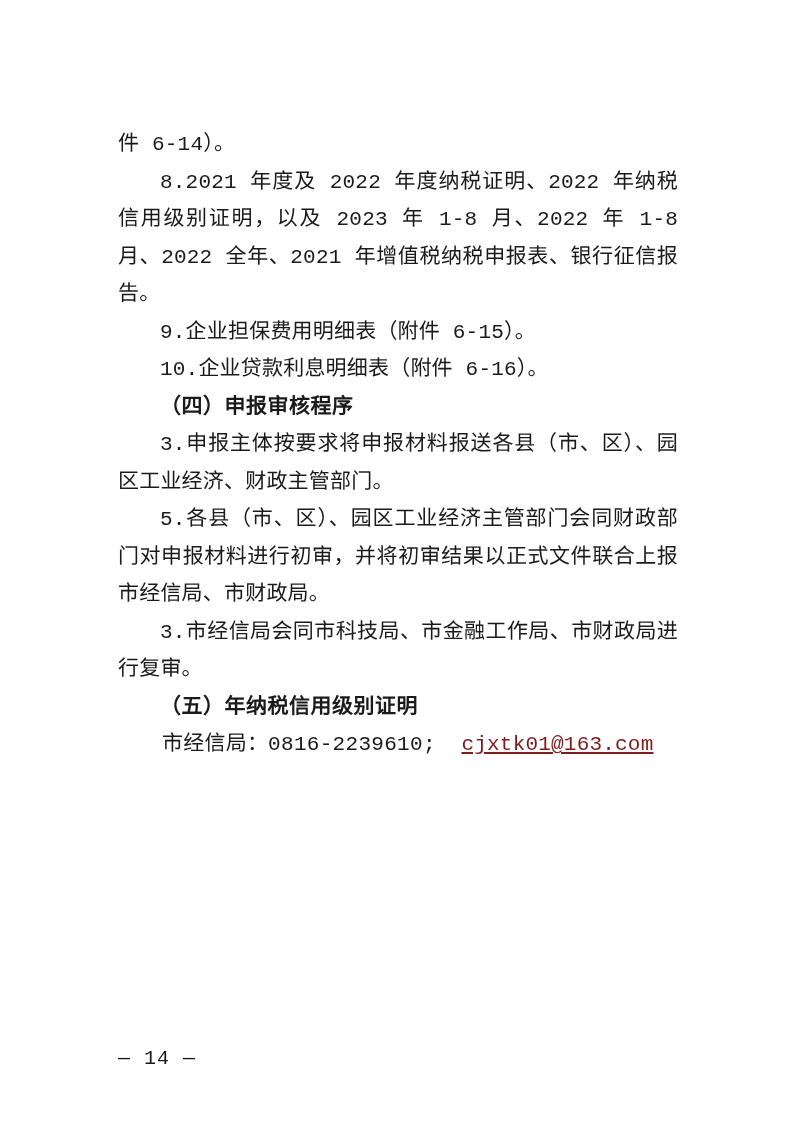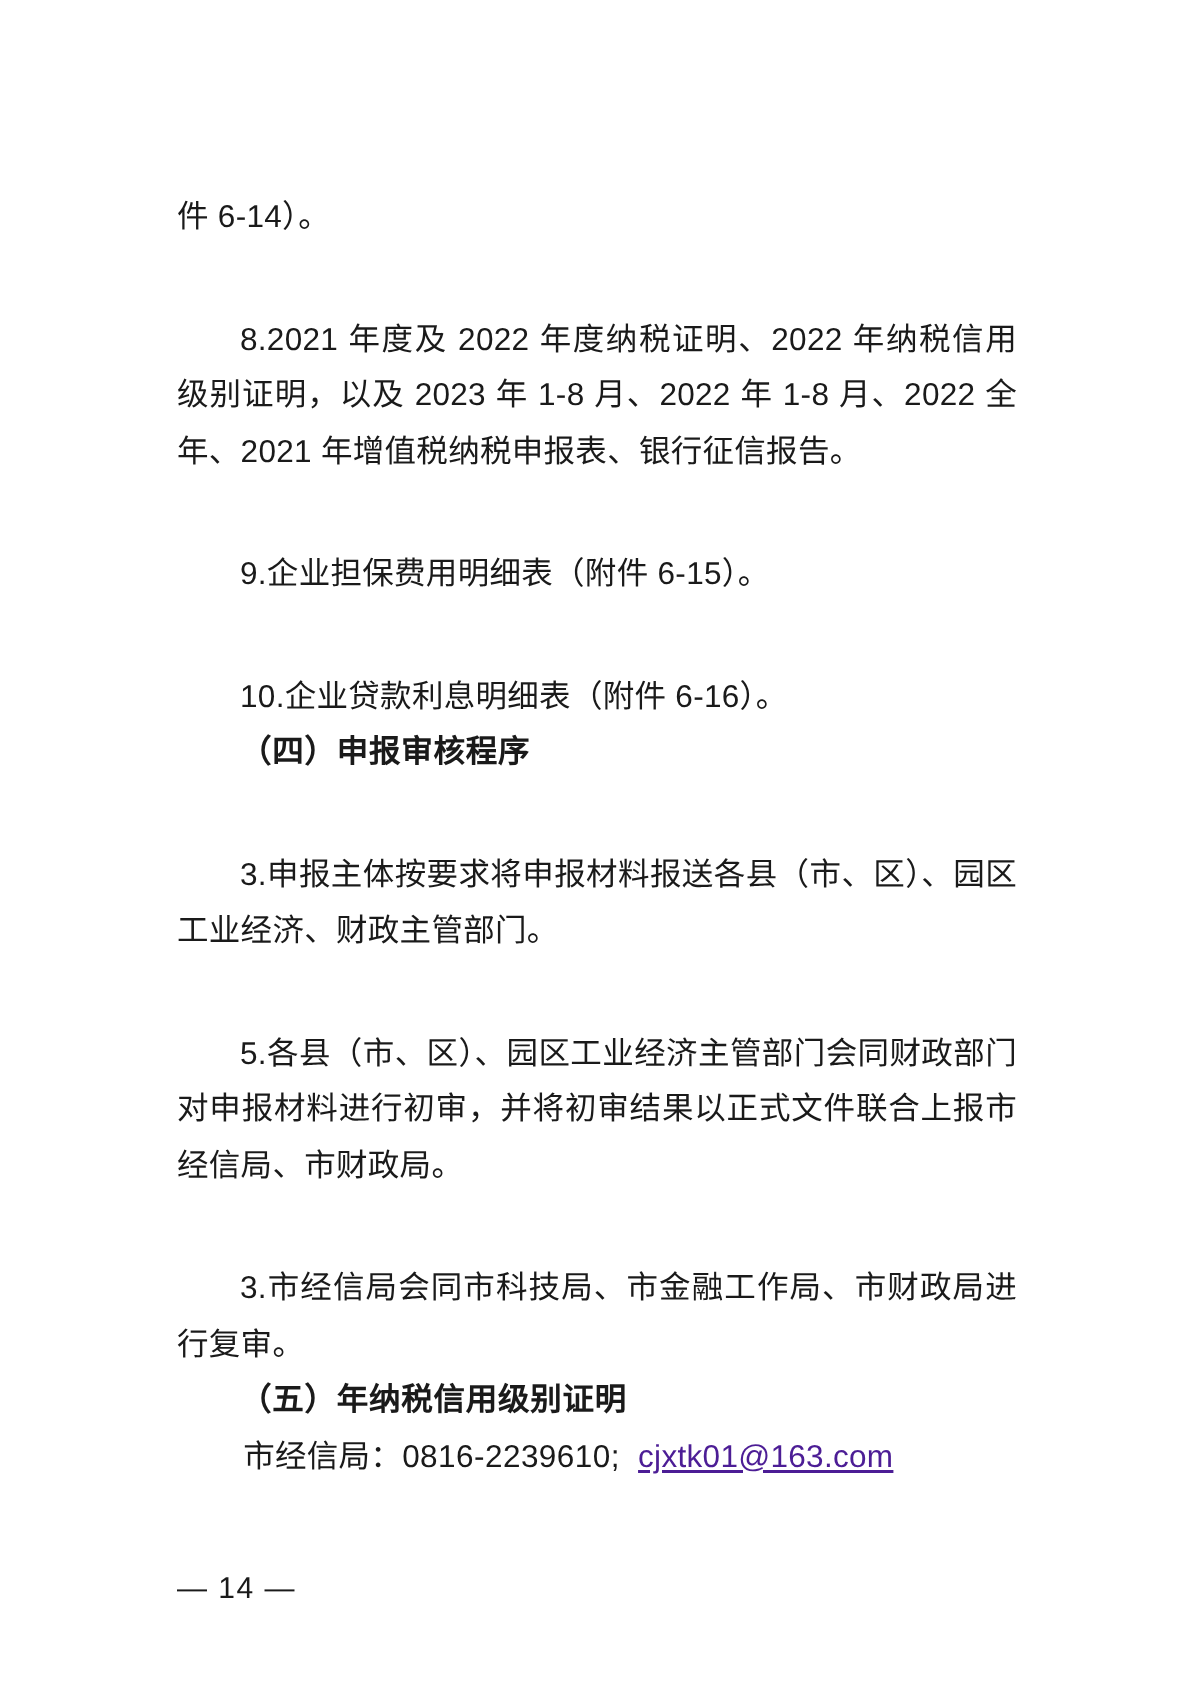--- a/index.html
+++ b/index.html
@@ -7,48 +7,47 @@
     padding: 0;
     background: #ffffff;
   }
   .page {
     position: relative;
     width: 793px;
     height: 1122px;
     background: #ffffff;
     margin: 0 auto;
     overflow: hidden;
-    font-family: Liberation Sans, sans-serif;
+    font-family: Liberation Mono, monospace;
     color: #1a1a1a;
   }
   .content {
     position: absolute;
     left: 118px;
     top: 126px;
     width: 560px;
   }
   p {
     margin: 0;
     font-size: 21px;
     line-height: 37.5px;
     text-align: justify;
     text-justify: inter-ideograph;
     letter-spacing: 0.2px;
   }
   .indent {
     text-indent: 2em;
-    margin-top: 44px;
   }
   .heading {
     font-weight: bold;
     text-indent: 2em;
     letter-spacing: 0.5px;
   }
   .link {
-    color: #4c1d95;
+    color: #7f1d1d;
     text-decoration: underline;
     text-underline-offset: 2px;
   }
   .contact {
     text-indent: 2.1em;
   }
   .contact .num {
     letter-spacing: 0.3px;
   }
   .footer {

